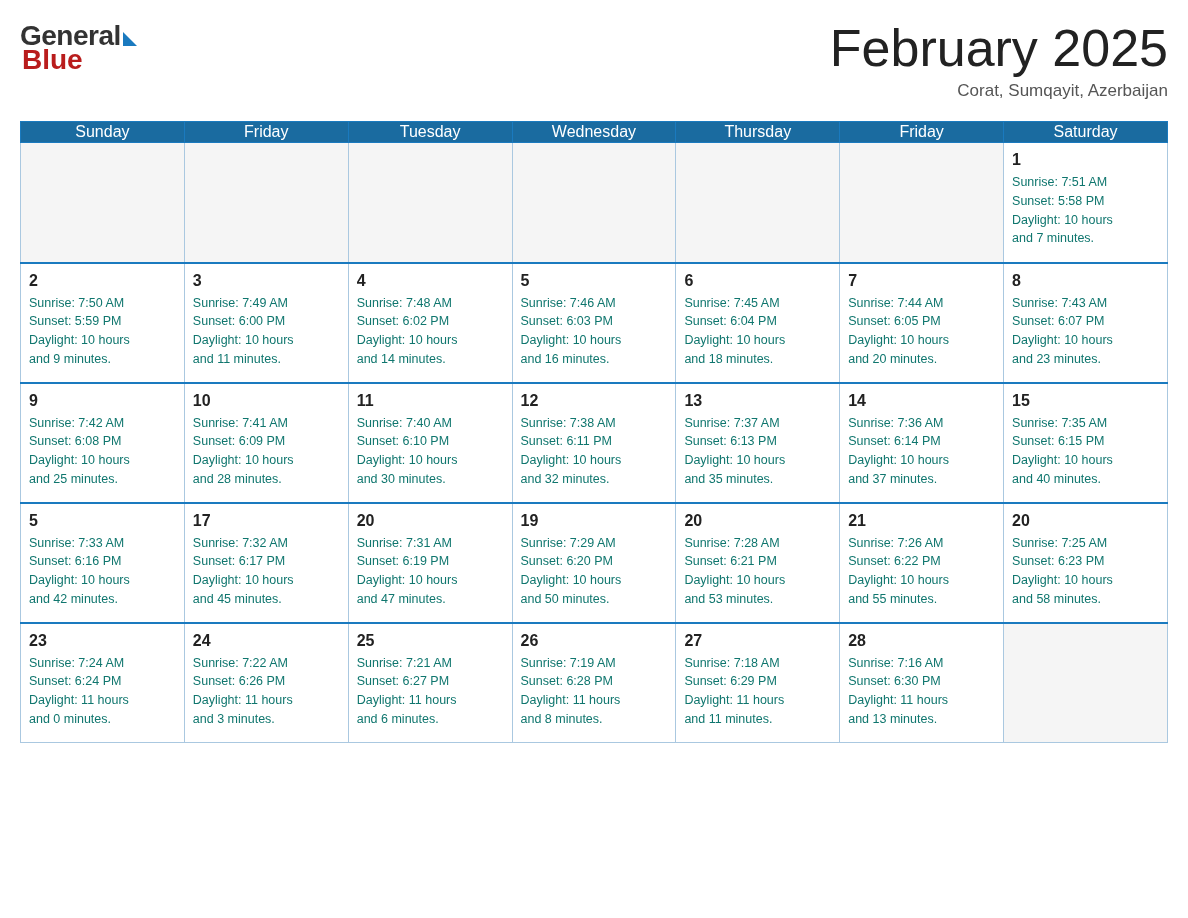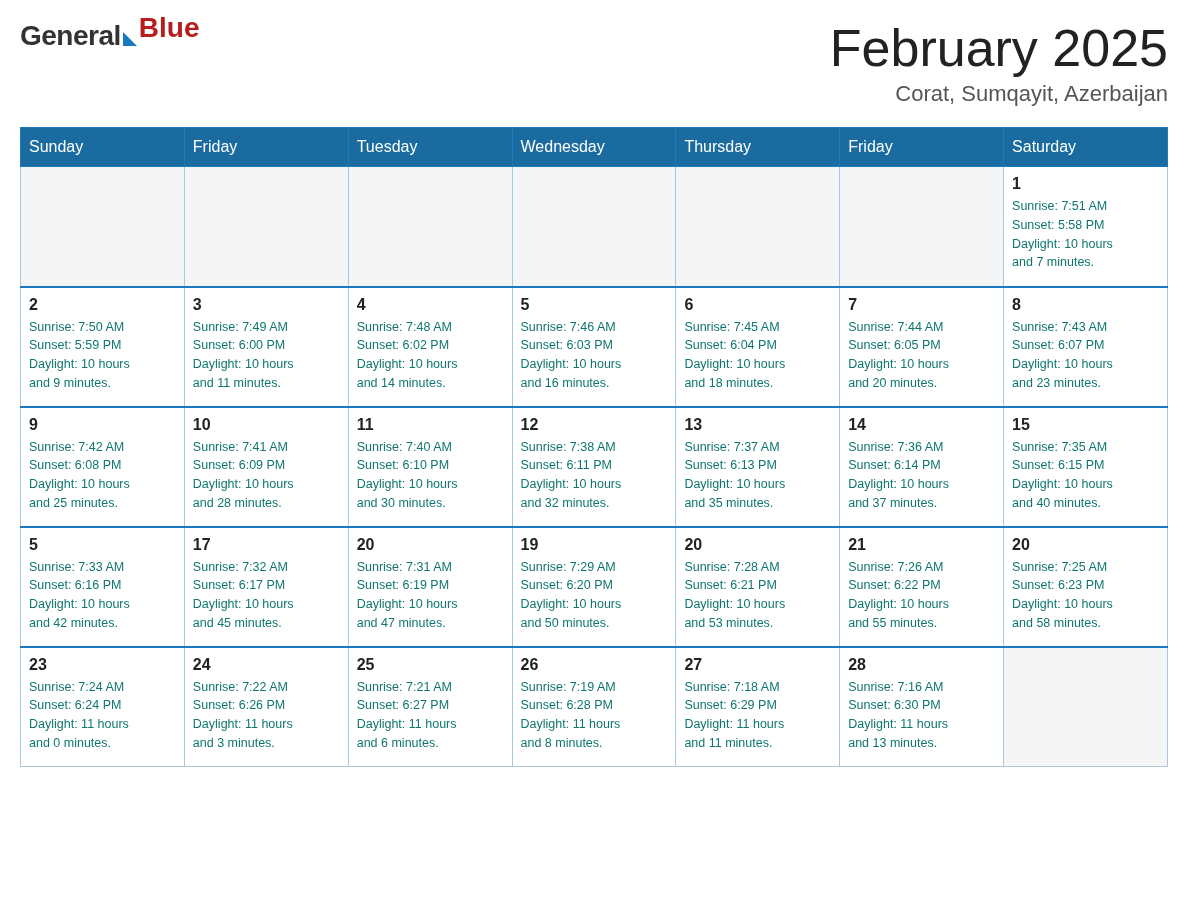--- a/index.html
+++ b/index.html
@@ -11,21 +11,21 @@
       min-height: 918px;
     }
     .header {
       display: flex;
       justify-content: space-between;
       align-items: flex-start;
       margin-bottom: 20px;
     }
     .logo {
       display: flex;
-      flex-direction: row;
+      flex-direction: column;
       align-items: flex-start;
     }
     .logo-top {
       display: flex;
       align-items: center;
     }
     .logo-general {
       font-size: 28px;
       font-weight: bold;
       color: #333;
@@ -50,37 +50,37 @@
     .title-section {
       text-align: right;
     }
     .month-title {
       font-size: 52px;
       font-weight: normal;
       color: #222;
       line-height: 1.1;
     }
     .location {
-      font-size: 22px;
+      font-size: 17px;
       color: #555;
       margin-top: 4px;
       text-align: right;
     }
     .calendar {
       width: 100%;
       border-collapse: collapse;
       border: 1px solid #1a7abf;
     }
     .calendar th {
       background-color: #1a6ba0;
       color: #fff;
       font-size: 16px;
       font-weight: normal;
-      padding: 10px 8px;
-      text-align: left;
+      padding: 1px 8px;
+      text-align: center;
       border: 1px solid #1a7abf;
     }
     .calendar td {
       vertical-align: top;
       padding: 8px;
       border: 1px solid #aac8e0;
       width: 14.28%;
       height: 120px;
       font-size: 13px;
       color: #222;

